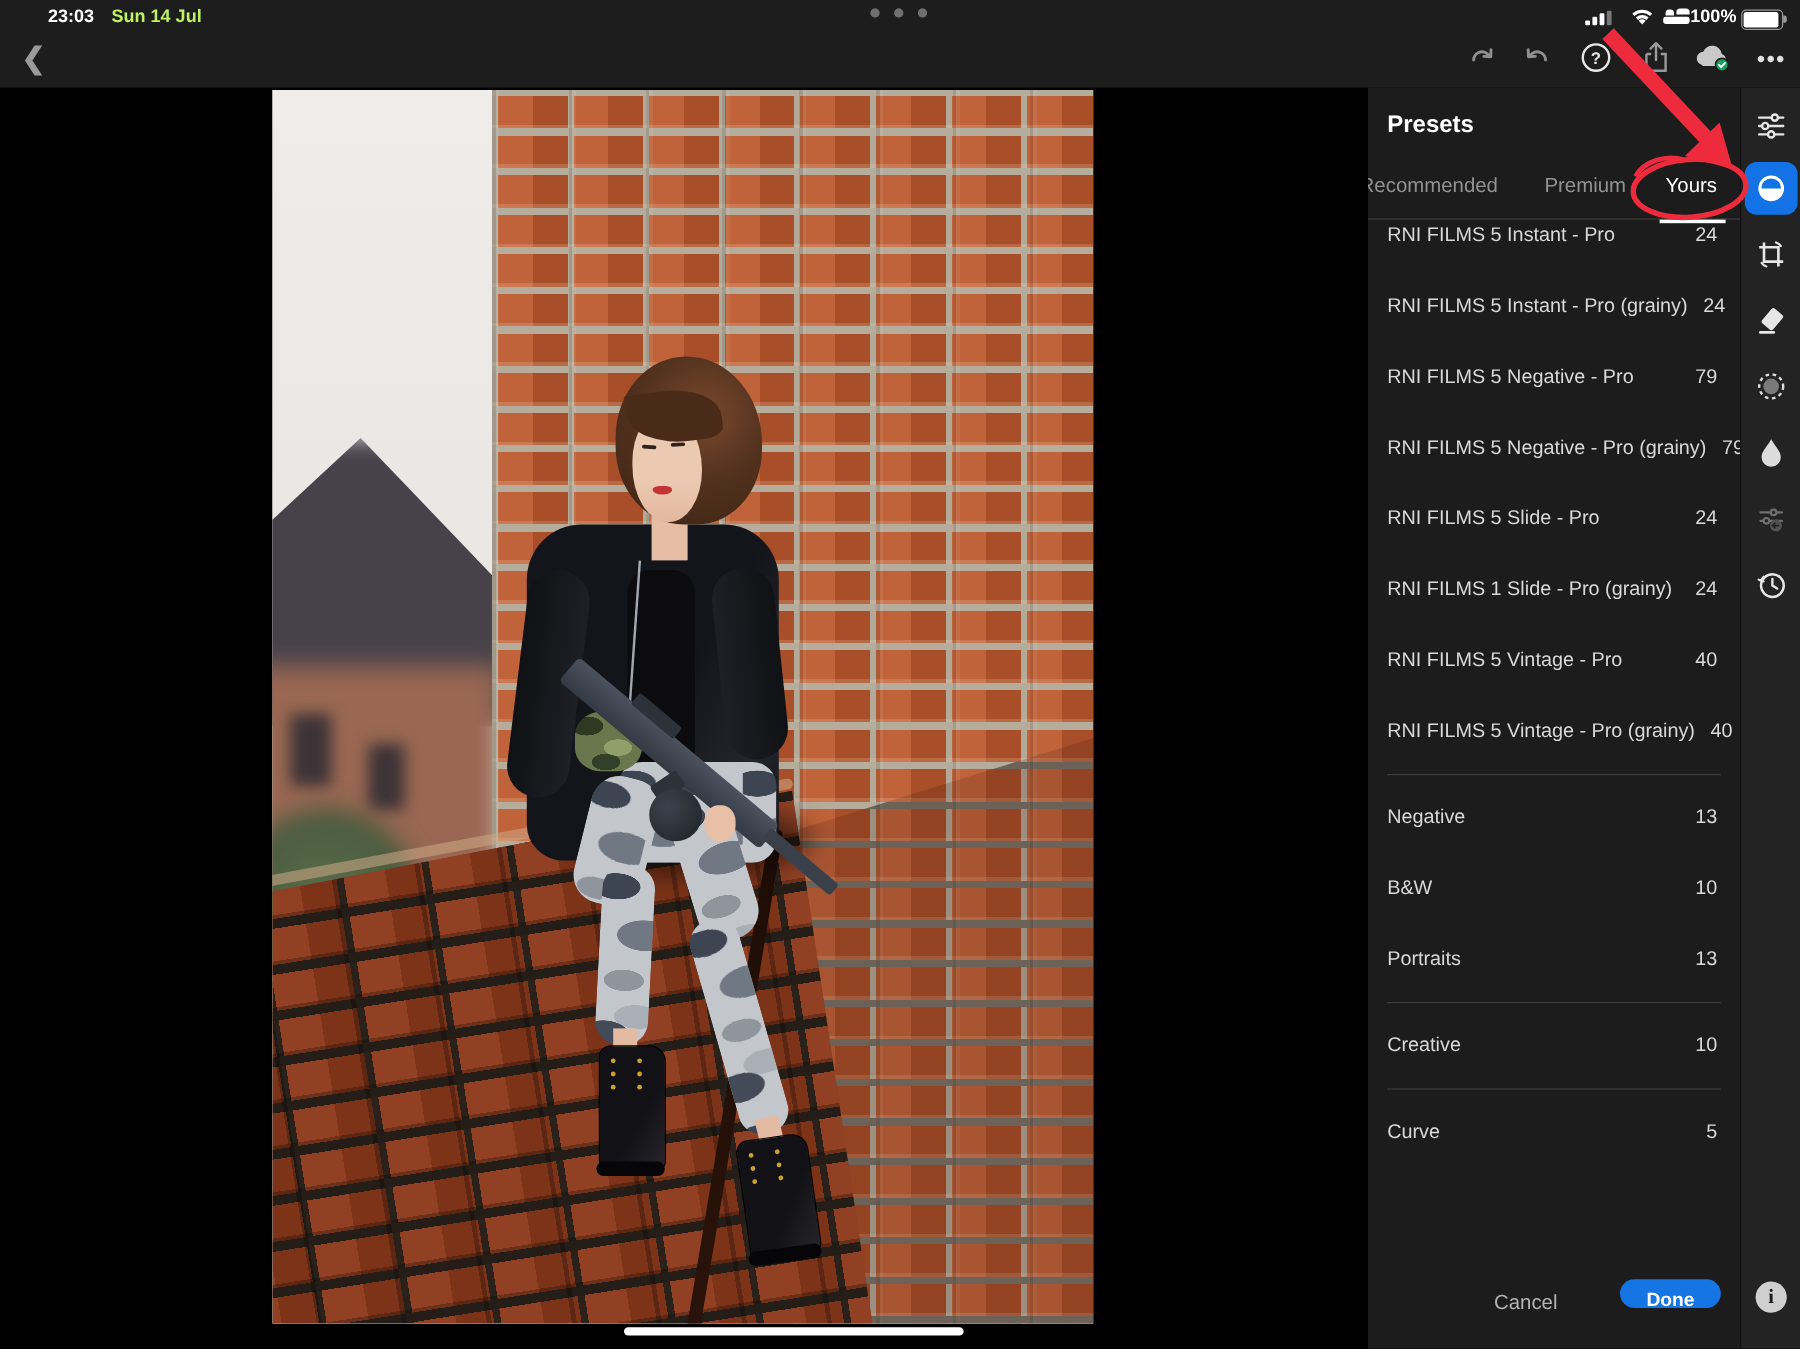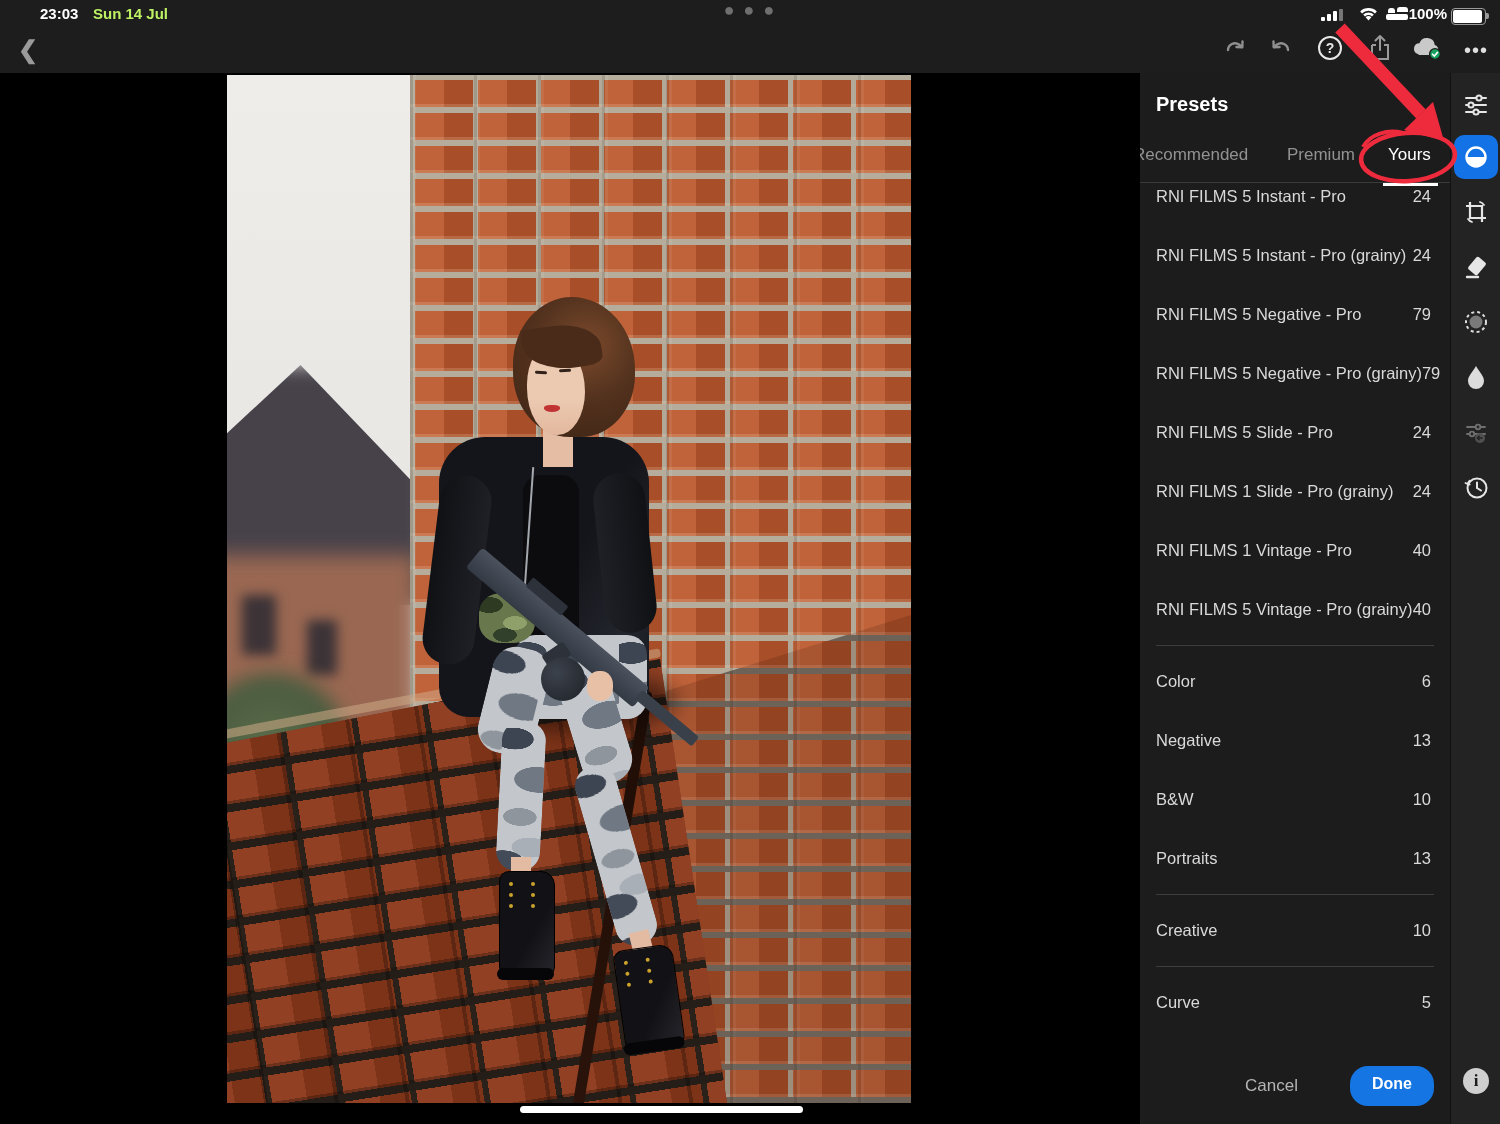--- a/index.html
+++ b/index.html
@@ -102,27 +102,27 @@
   
   #panel{left:1140px;top:73px;width:310px;height:1051px;background:#1c1c1c;z-index:4;overflow:hidden;}
   #panel-title{left:16px;top:20px;color:#fff;font-size:20px;font-weight:bold;}
   #tabs{left:0;top:62px;width:310px;height:46px;overflow:hidden;}
   .tab{position:absolute;top:10px;font-size:17px;color:#929292;cursor:pointer;white-space:nowrap;}
   .tab.active{color:#fff;}
   #tab-underline{left:243px;top:110px;width:55px;height:3px;background:#fff;z-index:3;}
   .paneldiv{left:0;top:109px;width:310px;height:1px;background:#3a3a3a;}
   #list{left:0;top:94px;width:310px;height:900px;}
   .row{position:relative;height:59px;display:flex;align-items:center;justify-content:space-between;
-    padding:0 19px 0 16px;box-sizing:border-box;cursor:pointer;}
+    padding:0 19px 0 16px;box-sizing:border-box;cursor:pointer;gap:13px;}
   .row .nm{color:#d9d9d9;font-size:16.5px;white-space:nowrap;}
   .row .ct{color:#d9d9d9;font-size:16.5px;}
   .listdiv{height:1px;background:#3d3d3d;margin:6px 16px 6px 16px;}
   #panel-actions{left:0;top:985px;width:310px;height:66px;}
   #cancel-btn{position:absolute;left:105px;top:18px;color:#b4b4b4;font-size:17px;cursor:pointer;}
-  #done-btn{position:absolute;left:210px;top:8px;width:84px;height:40px;background:#1576e3;border-radius:18px;
+  #done-btn{position:absolute;left:210px;top:8px;width:84px;height:24px;background:#1576e3;border-radius:18px;
     color:#fff;font-size:16px;font-weight:bold;text-align:center;line-height:36px;cursor:pointer;}
 
   
   #sidebar{left:1450px;top:73px;width:50px;height:1051px;background:#232323;border-left:1px solid #111;z-index:4;}
   .sbicon{position:absolute;left:3px;width:44px;height:44px;display:flex;align-items:center;justify-content:center;cursor:pointer;}
   .sbicon.selected{background:#1373e6;border-radius:10px;}
   .dim{opacity:.45;}
   #info-icon{position:absolute;left:12px;top:995px;width:26px;height:26px;background:#cfcfcf;border-radius:50%;
     color:#1c1c1c;font-weight:bold;font-size:17px;text-align:center;line-height:26px;font-family:"Liberation Serif",serif;cursor:pointer;}
 
@@ -288,33 +288,29 @@
         </div>
       <div class="row">
         <span class="nm">RNI FILMS 5 Slide - Pro</span>
           <span class="ct">24</span>
         </div>
       <div class="row">
         <span class="nm">RNI FILMS 1 Slide - Pro (grainy)</span>
           <span class="ct">24</span>
         </div>
       <div class="row">
-        <span class="nm">RNI FILMS 1 Vintage - Pro</span>
+        <span class="nm">RNI FILMS 5 Vintage - Pro</span>
           <span class="ct">40</span>
         </div>
       <div class="row">
         <span class="nm">RNI FILMS 5 Vintage - Pro (grainy)</span>
           <span class="ct">40</span>
         </div>
 
       <div class="listdiv"></div>
-      <div class="row">
-        <span class="nm">Color</span>
-          <span class="ct">6</span>
-        </div>
       <div class="row">
         <span class="nm">Negative</span>
           <span class="ct">13</span>
         </div>
       <div class="row">
         <span class="nm">B&amp;W</span>
           <span class="ct">10</span>
         </div>
       <div class="row">
         <span class="nm">Portraits</span>

